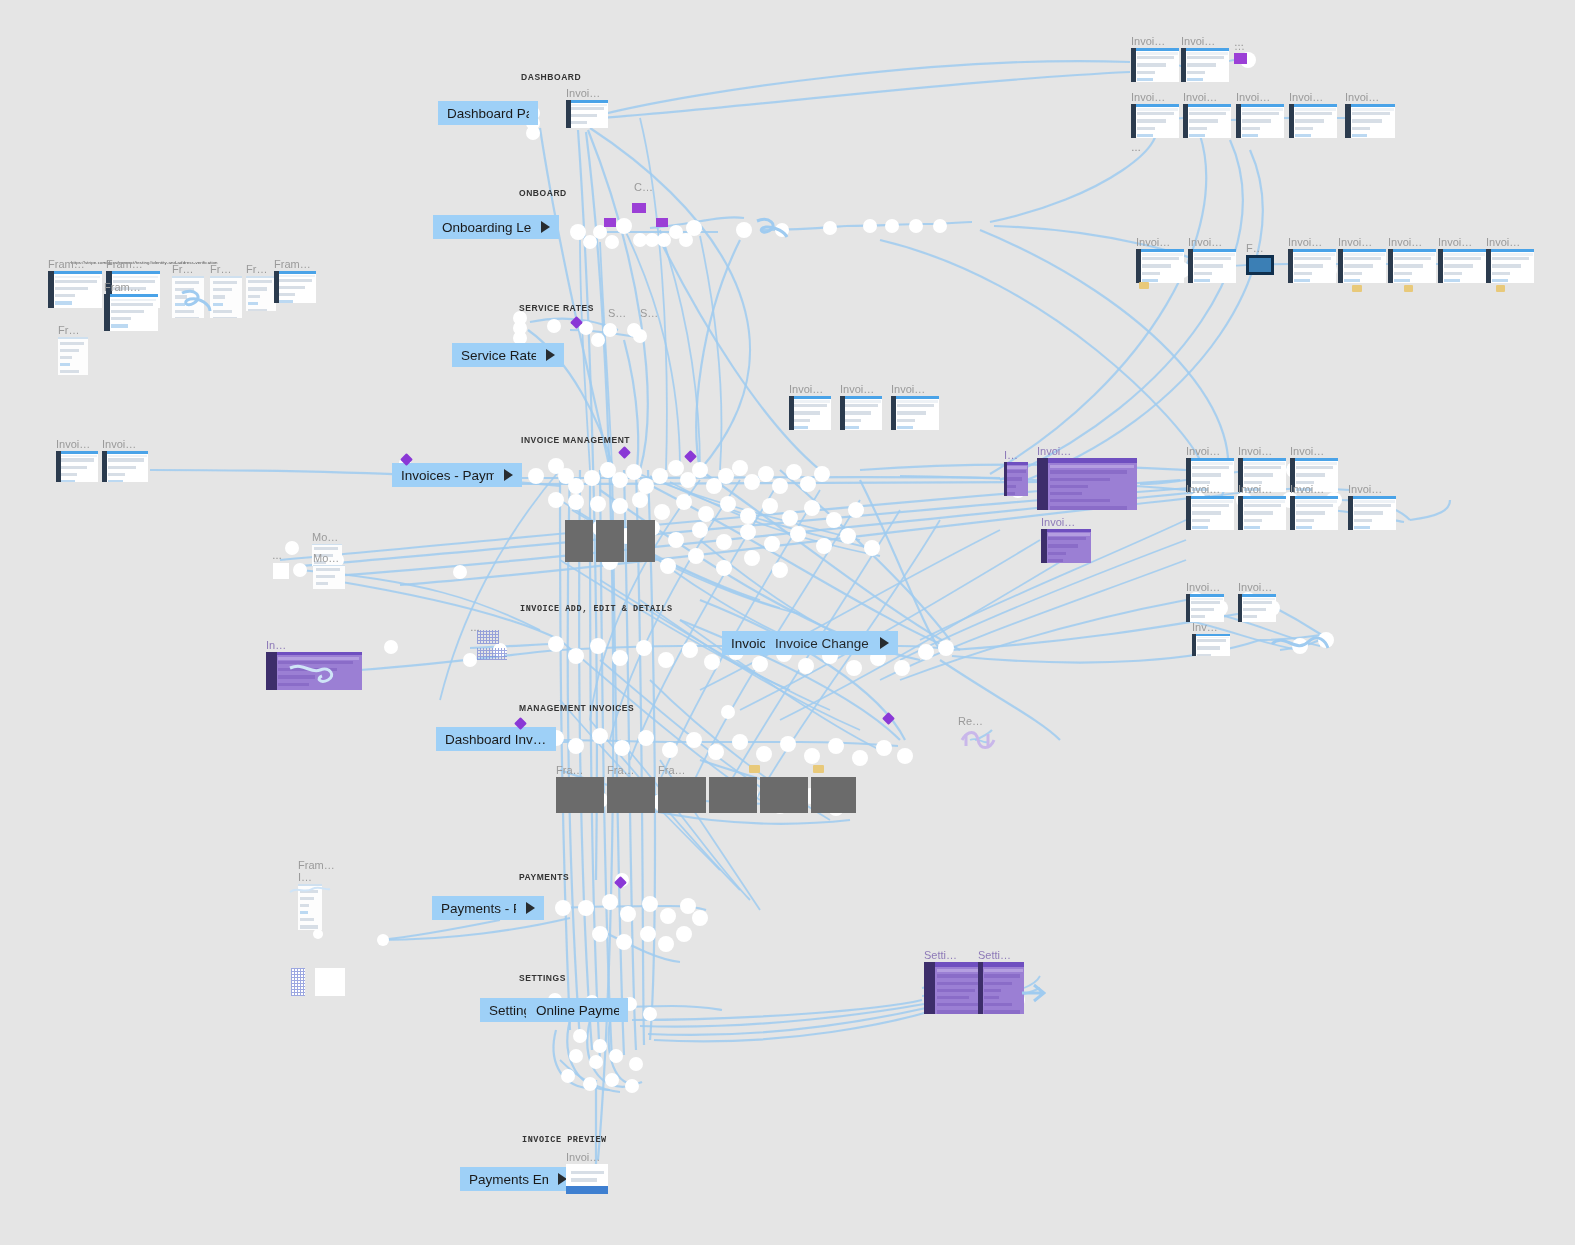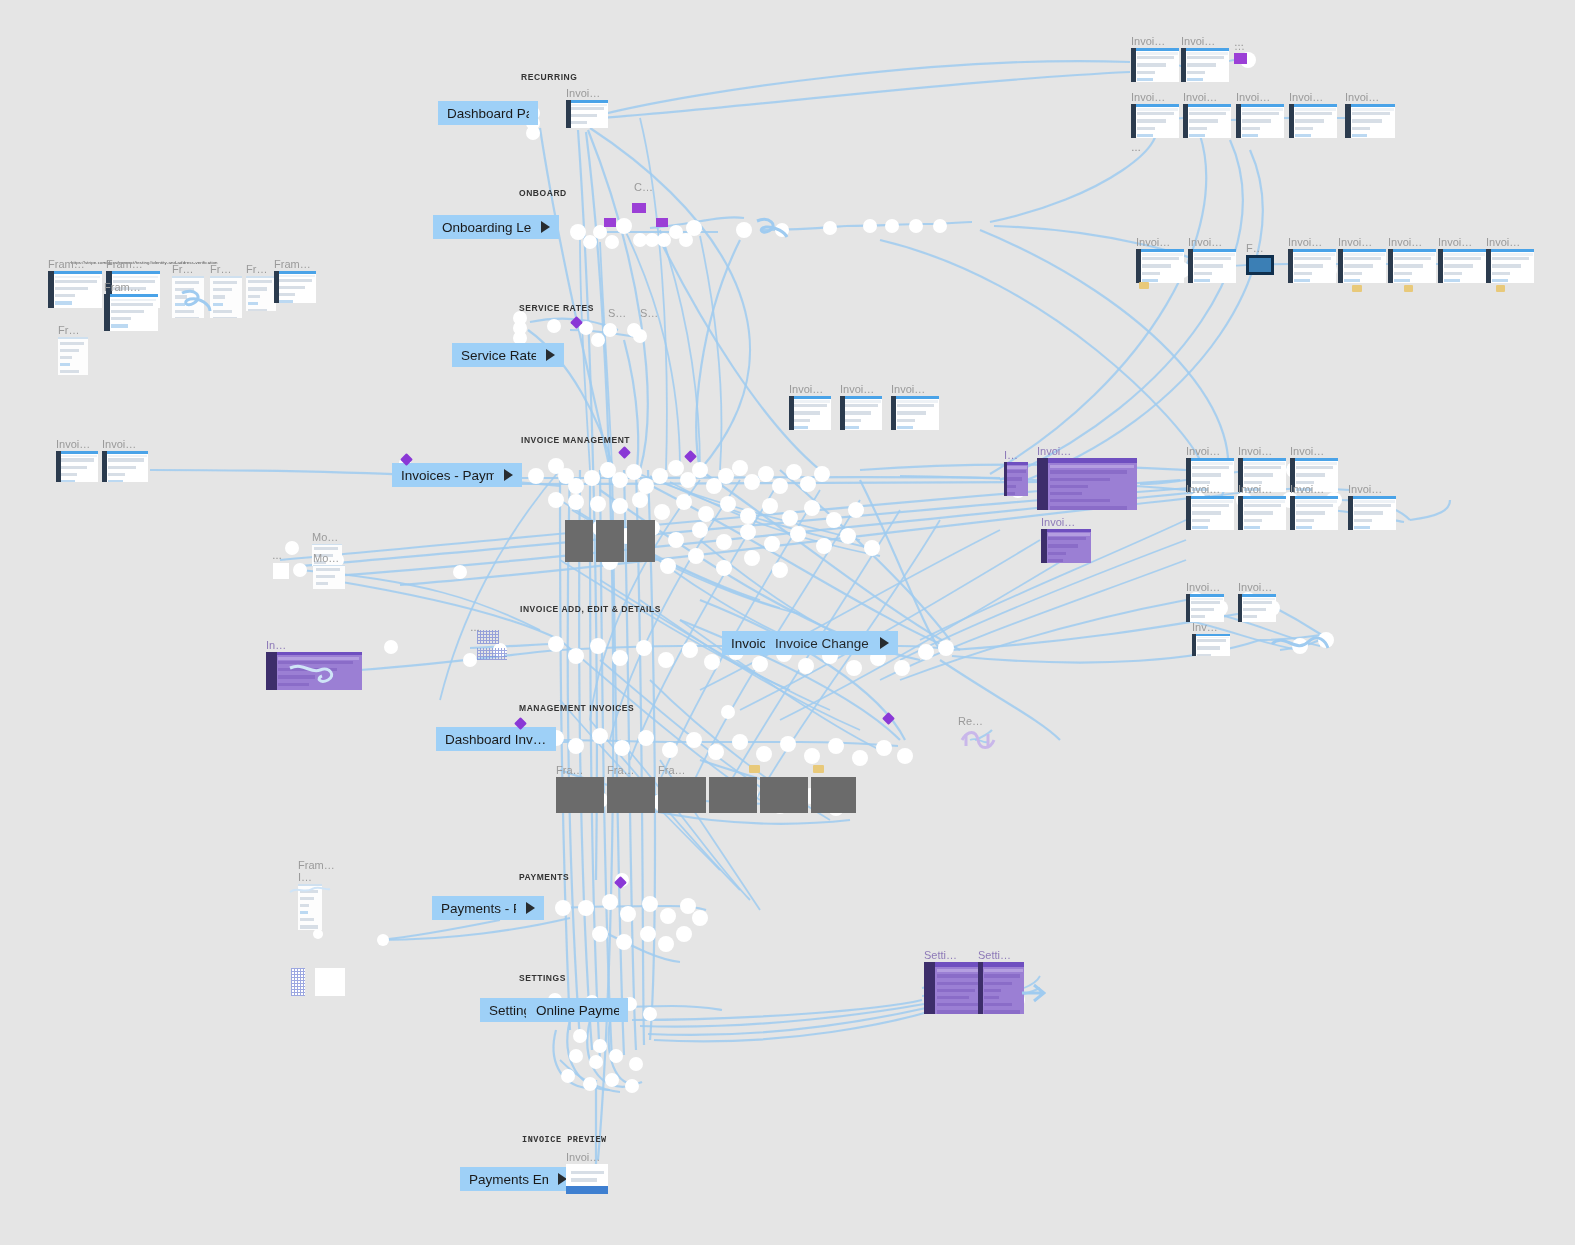--- a/index.html
+++ b/index.html
@@ -559,25 +559,25 @@
         <circle cx="980" cy="1000" r="9"></circle>
       <circle cx="998" cy="992" r="9"></circle>
         <circle cx="1016" cy="1000" r="9"></circle>
       <circle cx="287" cy="664" r="7"></circle>
         <circle cx="300" cy="660" r="7"></circle>
         <circle cx="320" cy="676" r="7"></circle>
       <circle cx="318" cy="934" r="5"></circle>
     </g>
   </svg>
 
-  <div class="flow-title" style="left:521px; top:72px;">RECURRING</div>
+  <div class="flow-title" style="left:521px; top:72px;">DASHBOARD</div>
   <div class="flow-title" style="left:519px; top:188px;">ONBOARD</div>
   <div class="flow-title" style="left:519px; top:303px;">SERVICE RATES</div>
   <div class="flow-title" style="left:521px; top:435px;">INVOICE MANAGEMENT</div>
-  <div class="flow-title" style="left:520px; top:604px;">INVOICE ADD, EDIT &amp; DETAILS</div>
+  <div class="flow-title" style="left:520px; top:604px;font-family:Liberation Mono, monospace;">INVOICE ADD, EDIT &amp; DETAILS</div>
   <div class="flow-title" style="left:519px; top:703px;">MANAGEMENT INVOICES</div>
   <div class="flow-title" style="left:519px; top:872px;">PAYMENTS</div>
   <div class="flow-title" style="left:519px; top:973px;">SETTINGS</div>
   <div class="flow-title" style="left:522px; top:1135px;font-family:Liberation Mono, monospace;">INVOICE PREVIEW</div>
 
   <div class="flow-pill" style="left:438px; top:101px; width:100px;">
     <span class="lbl">Dashboard Pay…</span>
   </div>
   <div class="play" style="position:absolute;left:544px;top:107px;"></div>
 

